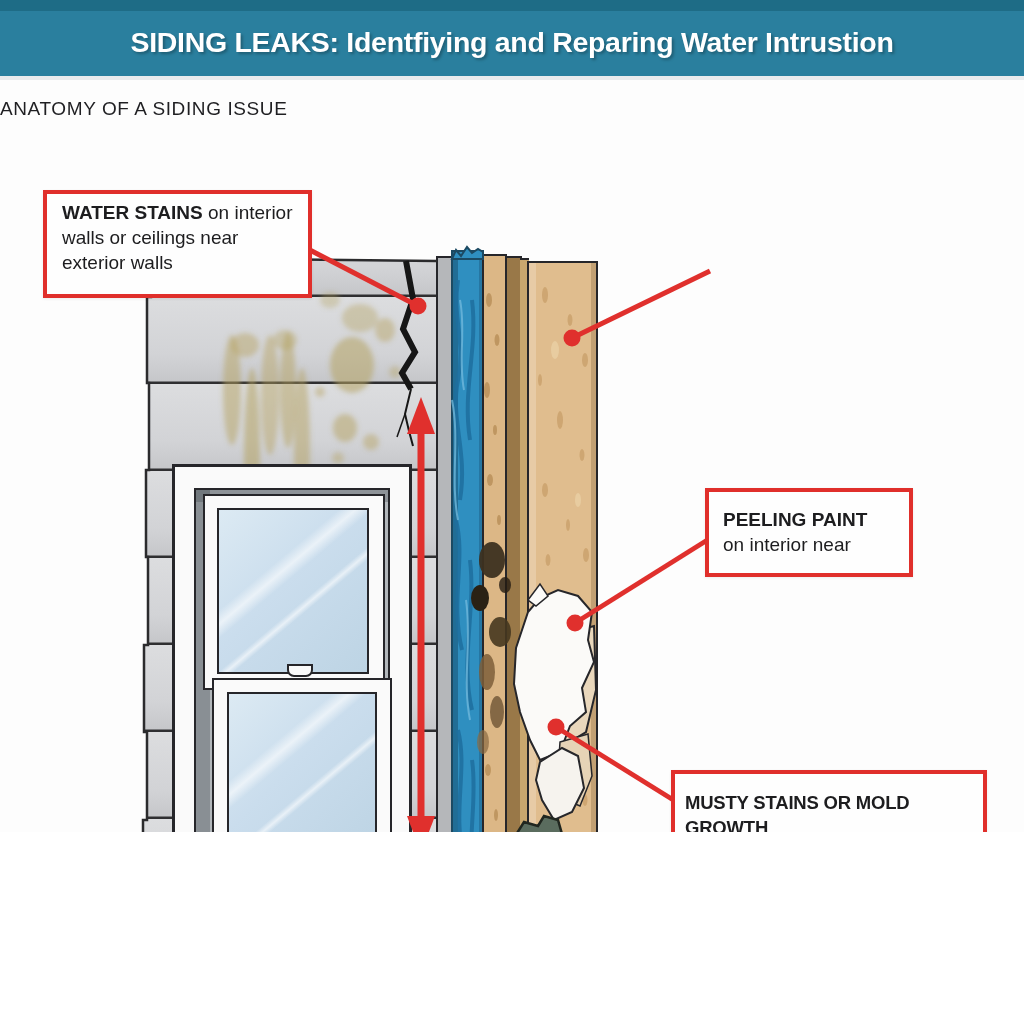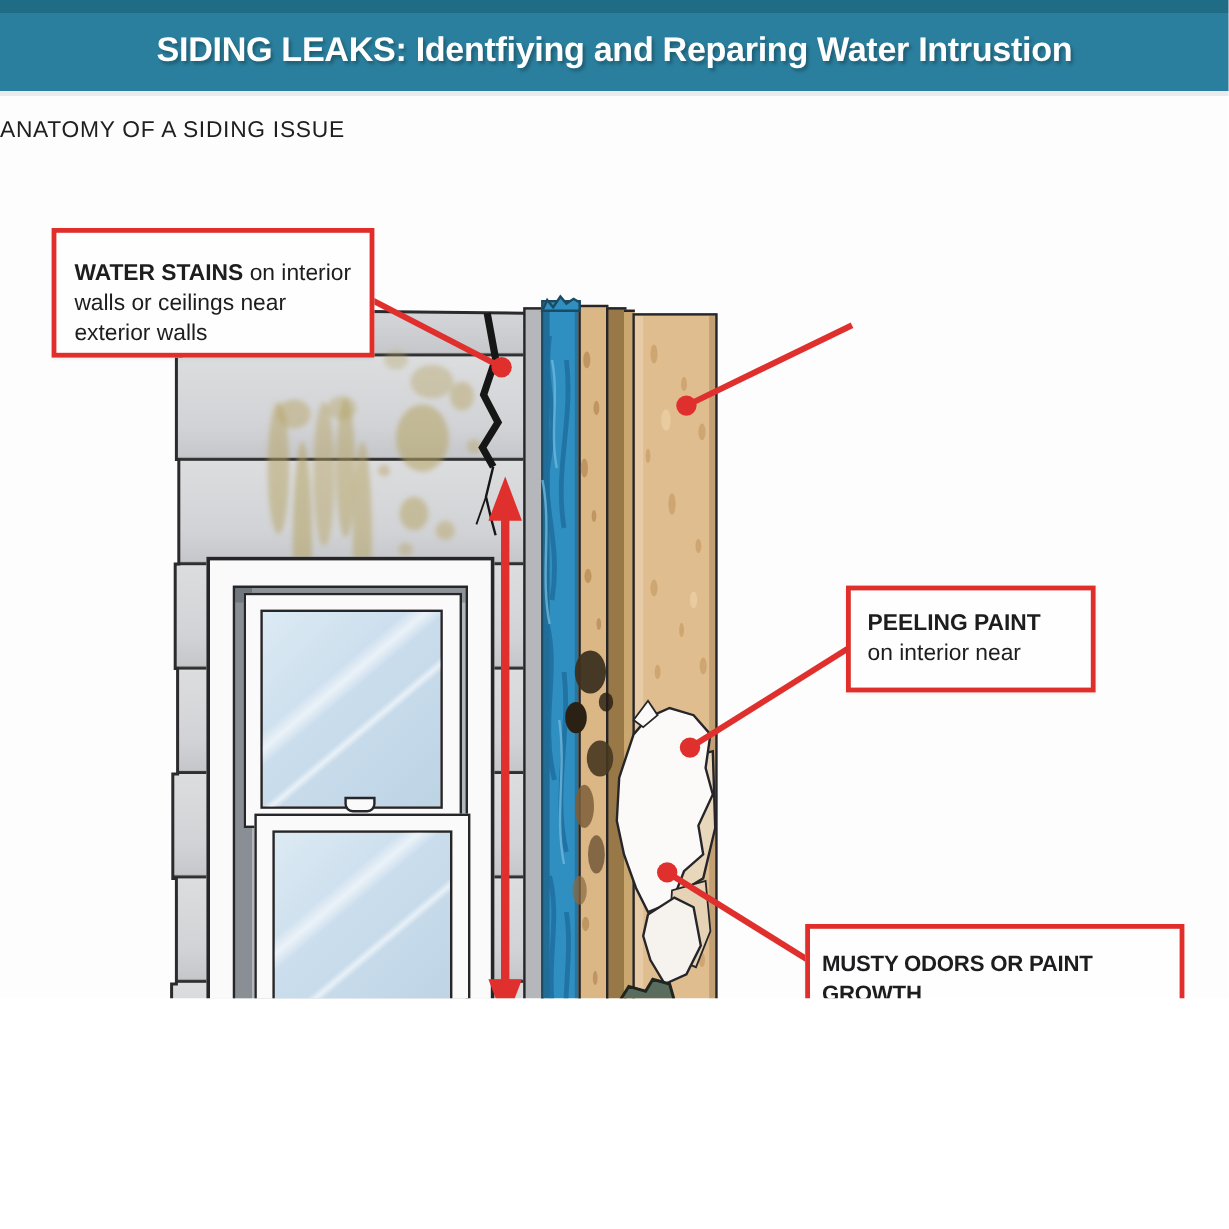--- a/index.html
+++ b/index.html
@@ -62,21 +62,21 @@
   
   .ovl{position:absolute;left:0;top:0;width:1024px;height:1024px;pointer-events:none;}
   .z40{z-index:40;} .z45{z-index:45;} .z50{z-index:50;}
 
   
   .callout{position:absolute;box-sizing:border-box;background:#fefefe;border:4px solid #e02f2b;
     color:#1d1d1f;font-size:19px;line-height:25px;z-index:60;box-shadow:0 1px 3px rgba(0,0,0,.07);}
   .co-bold{font-weight:700;}
   .co-rest{font-weight:400;}
   .block{display:block;}
-  .co-1{left:43px;top:190px;width:269px;height:108px;padding:21px 15px;}
+  .co-1{left:43px;top:190px;width:269px;height:108px;padding:6px 15px;}
   .co-2{left:706px;top:230px;width:227px;height:88px;padding:15px 14px;}
   .co-3{left:705px;top:488px;width:208px;height:89px;padding:15px 14px;}
   .co-4{left:671px;top:770px;width:316px;height:113px;padding:16px 10px;font-size:18.5px;letter-spacing:-0.2px;}
 </style>
 </head>
 <body>
 
 <div class="stage">
 
   <div class="header">
@@ -247,16 +247,16 @@
     <span class="co-bold">WATER STAINS</span><span class="co-rest"> on interior walls or ceilings near exterior walls</span>
   </div>
 
 
   <div class="callout co-3">
     <span class="co-bold block">PEELING PAINT</span>
     <span class="co-rest block">on interior near</span>
   </div>
 
   <div class="callout co-4">
-    <span class="co-bold block">MUSTY ODORS OR PAINT GROWTH</span>
+    <span class="co-bold block">MUSTY STAINS OR MOLD GROWTH</span>
   </div>
 
 </div>
 
 </body></html>

